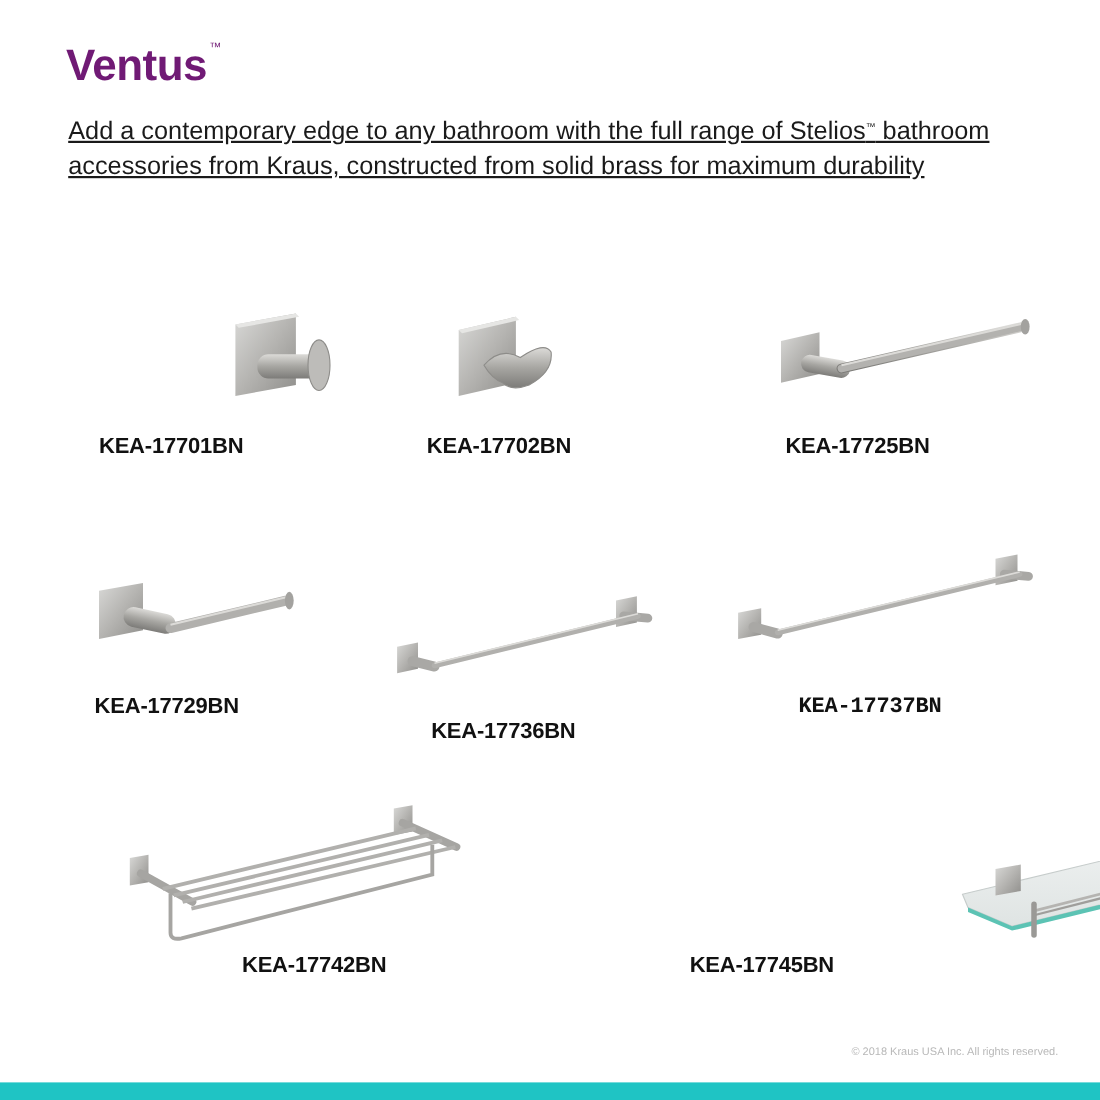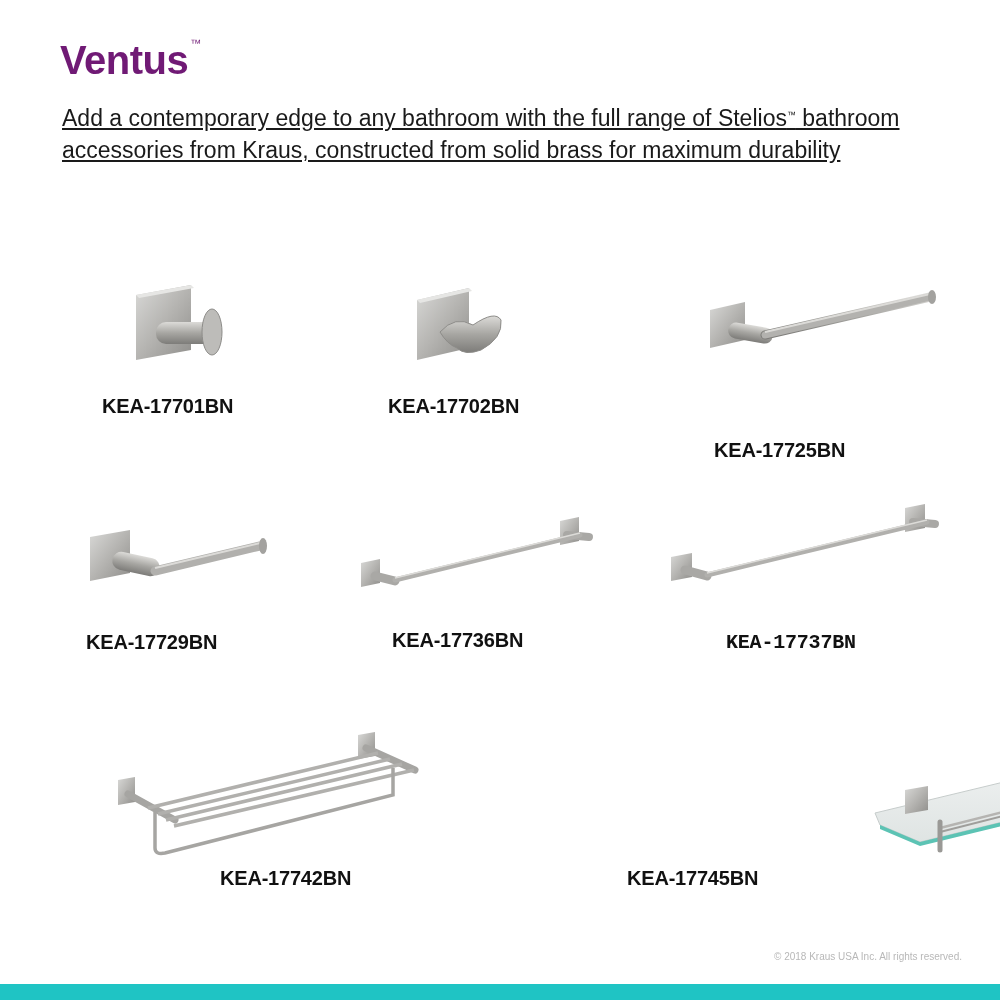--- a/index.html
+++ b/index.html
@@ -57,21 +57,21 @@
       <stop offset="0.5" stop-color="#a7a6a2"></stop>
       <stop offset="1" stop-color="#7d7c79"></stop>
     </linearGradient>
     <linearGradient id="glass" x1="0" y1="0" x2="0" y2="1">
       <stop offset="0" stop-color="#f3f5f5"></stop>
       <stop offset="1" stop-color="#dfe4e3"></stop>
     </linearGradient>
   </defs>
 </svg>
 
-<div class="product" style="left:96px;top:280px;width:180px;height:140px;">
+<div class="product" style="left:84px;top:280px;width:180px;height:140px;text-align:center;">
   <svg width="180" height="100" viewBox="0 0 180 100">
     <polygon points="40,15 95,5 95,70 40,80" fill="url(#metal)"></polygon>
     <polygon points="40,15 95,5 98,8 43,18" fill="#e6e6e4"></polygon>
     <rect x="60" y="42" width="60" height="22" rx="10" fill="url(#rod)"></rect>
     <ellipse cx="116" cy="52" rx="10" ry="23" fill="#bdbcb9" stroke="#8d8c89"></ellipse>
   </svg>
   <div class="sku" style="left:6px;top:115px;">KEA-17701BN</div>
 </div>
 
 <div class="product" style="left:385px;top:280px;width:180px;height:140px;">
@@ -85,35 +85,35 @@
 
 <div class="product" style="left:700px;top:280px;width:260px;height:140px;">
   <svg width="260" height="90" viewBox="0 0 260 90">
     <polygon points="10,30 45,22 45,60 10,68" fill="url(#metal)"></polygon>
     <rect x="28" y="45" width="45" height="16" rx="8" fill="url(#rod)" transform="rotate(10 50 53)"></rect>
     <line x1="65" y1="55" x2="230" y2="17" stroke="url(#rod)" stroke-width="9" stroke-linecap="round"></line>
     <line x1="65" y1="55" x2="230" y2="17" stroke="#b3b2af" stroke-width="7" stroke-linecap="round"></line>
     <line x1="65" y1="52" x2="230" y2="14" stroke="#dcdbd8" stroke-width="2"></line>
     <ellipse cx="232" cy="17" rx="4" ry="7" fill="#a3a29f"></ellipse>
   </svg>
-  <div class="sku" style="left:14px;top:115px;margin-top:44px;">KEA-17725BN</div>
+  <div class="sku" style="left:14px;top:115px;">KEA-17725BN</div>
 </div>
 
 <div class="product" style="left:80px;top:515px;width:220px;height:140px;">
   <svg width="220" height="90" viewBox="0 0 220 90">
     <polygon points="10,22 50,15 50,58 10,66" fill="url(#metal)"></polygon>
     <rect x="32" y="40" width="48" height="18" rx="9" fill="url(#rod)" transform="rotate(12 56 49)"></rect>
     <line x1="75" y1="56" x2="180" y2="31" stroke="#b1b0ad" stroke-width="9" stroke-linecap="round"></line>
     <line x1="75" y1="53" x2="180" y2="28" stroke="#dcdbd8" stroke-width="2"></line>
     <ellipse cx="183" cy="31" rx="4" ry="8" fill="#a3a29f"></ellipse>
   </svg>
   <div class="sku" style="left:6px;top:116px;">KEA-17729BN</div>
 </div>
 
-<div class="product" style="left:355px;top:513px;width:260px;height:140px;">
+<div class="product" style="left:355px;top:538px;width:260px;height:140px;">
   <svg width="260" height="90" viewBox="0 0 260 90">
     <polygon points="6,50 25,46 25,70 6,74" fill="url(#metal)"></polygon>
     <polygon points="205,8 224,4 224,28 205,32" fill="url(#metal)"></polygon>
     <line x1="20" y1="63" x2="40" y2="68" stroke="#a9a8a5" stroke-width="9" stroke-linecap="round"></line>
     <line x1="212" y1="22" x2="234" y2="24" stroke="#a9a8a5" stroke-width="8" stroke-linecap="round"></line>
     <line x1="40" y1="67" x2="225" y2="22" stroke="#b1b0ad" stroke-width="5" stroke-linecap="round"></line>
     <line x1="40" y1="65" x2="225" y2="20" stroke="#dcdbd8" stroke-width="1.5"></line>
   </svg>
   <div class="sku" style="left:37px;top:116px;">KEA-17736BN</div>
 </div>

